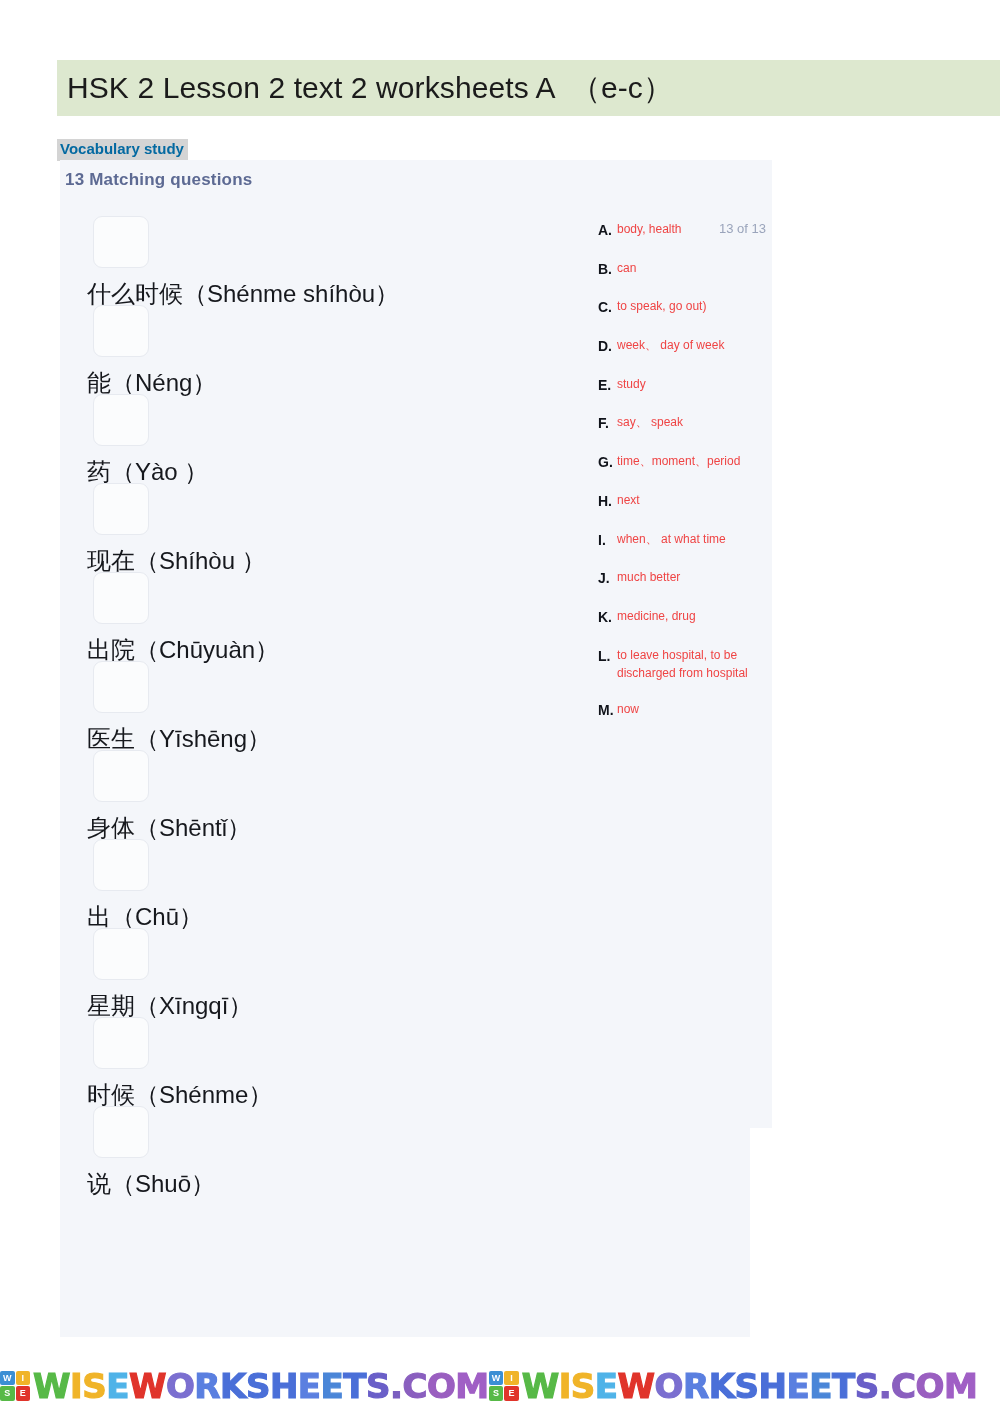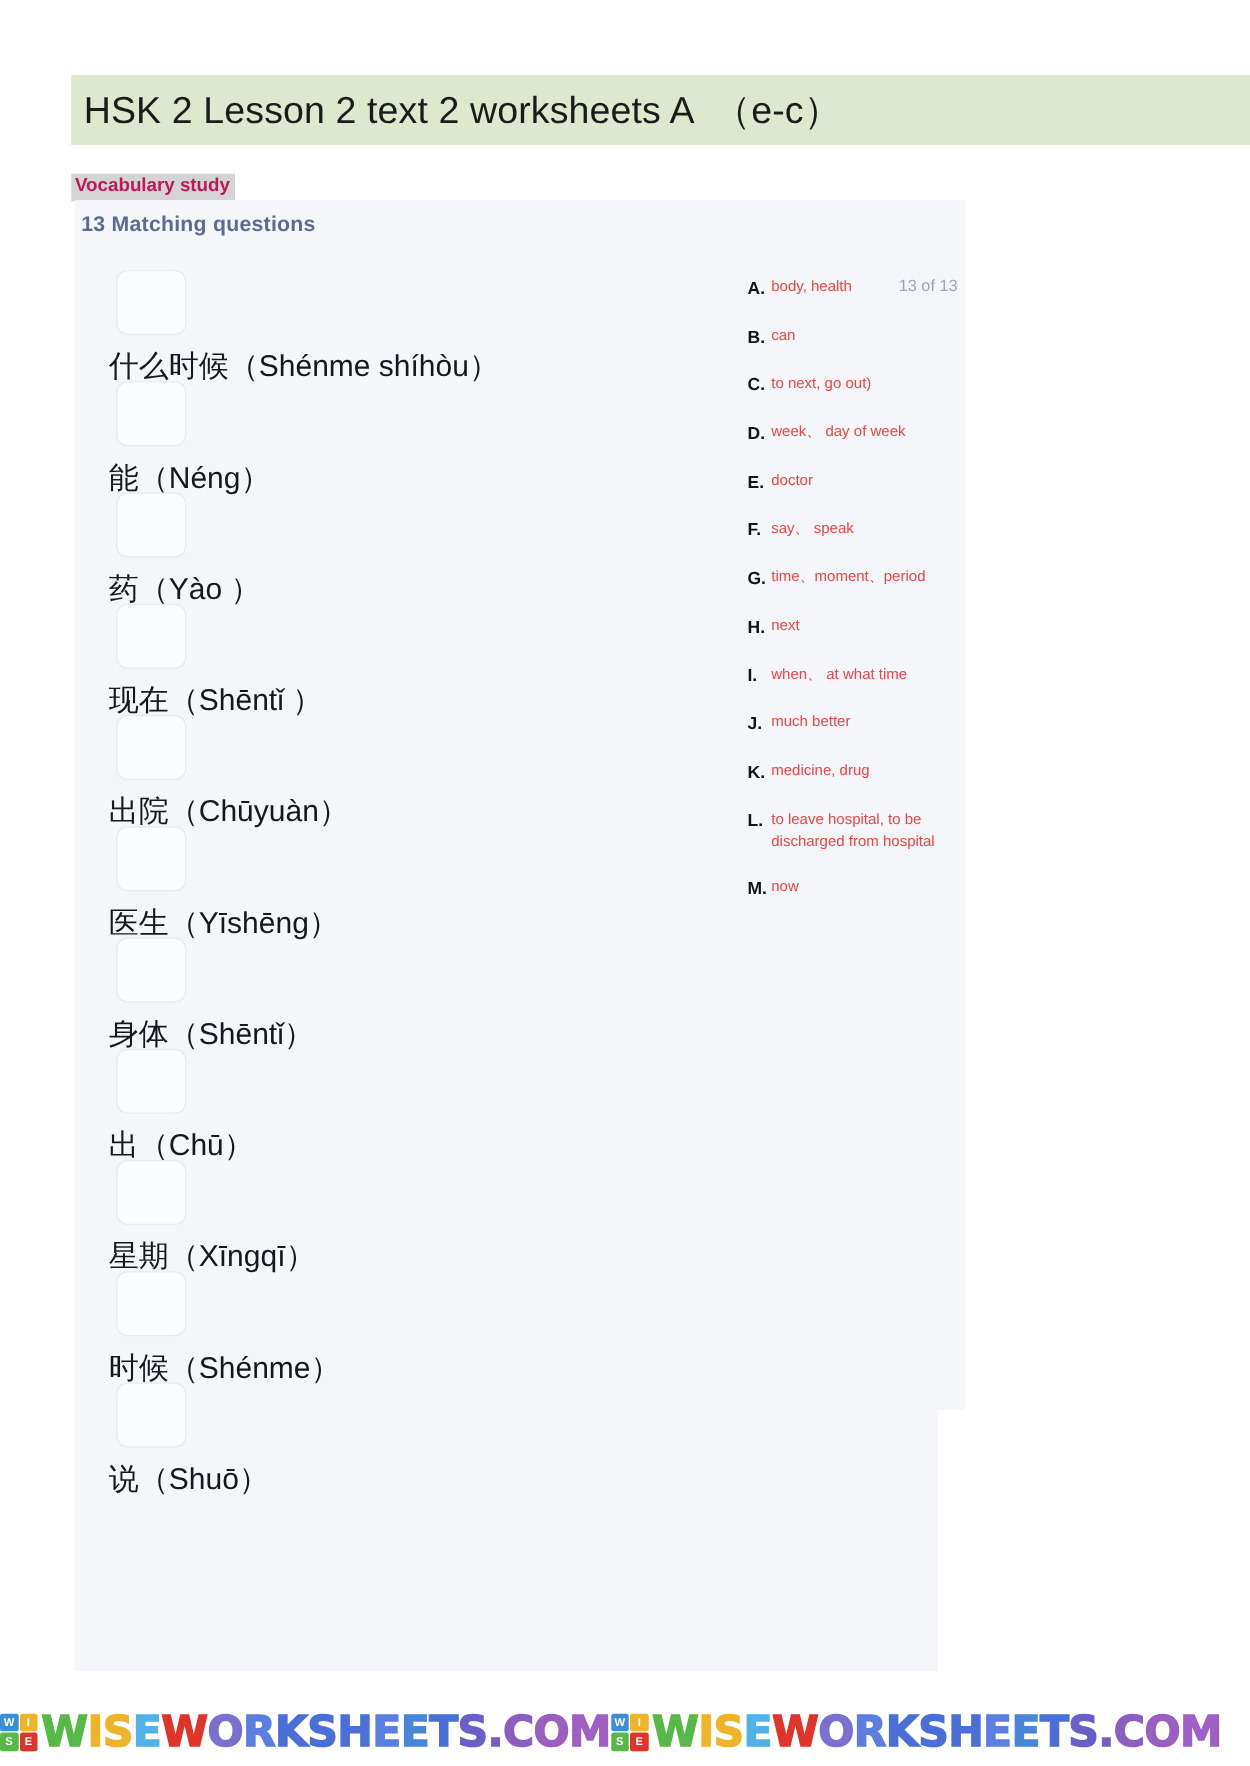--- a/index.html
+++ b/index.html
@@ -37,21 +37,21 @@
 
   
   .section-label-wrap {
     position: absolute;
     left: 57px;
     top: 139px;
   }
   .section-label {
     display: inline-block;
     background: #d4d4d4;
-    color: #be185d;
+    color: #0369a1;
     font-weight: bold;
     font-size: 15px;
     padding: 1px 4px 2px 3px;
     line-height: 1.25;
   }
 
   
   .panel {
     position: absolute;
     left: 60px;
@@ -229,21 +229,21 @@
     <div class="item-row">
       <div class="drop-box"></div>
       <div class="item-text">能（Néng）</div>
     </div>
     <div class="item-row">
       <div class="drop-box"></div>
       <div class="item-text">药（Yào ）</div>
     </div>
     <div class="item-row">
       <div class="drop-box"></div>
-      <div class="item-text">现在（Shēntǐ ）</div>
+      <div class="item-text">现在（Shíhòu ）</div>
     </div>
     <div class="item-row">
       <div class="drop-box"></div>
       <div class="item-text">出院（Chūyuàn）</div>
     </div>
     <div class="item-row">
       <div class="drop-box"></div>
       <div class="item-text">医生（Yīshēng）</div>
     </div>
     <div class="item-row">
@@ -272,29 +272,29 @@
     <div class="option-row">
       <div class="option-letter">A.</div>
       <div class="option-text">body, health</div>
     </div>
     <div class="option-row">
       <div class="option-letter">B.</div>
       <div class="option-text">can</div>
     </div>
     <div class="option-row">
       <div class="option-letter">C.</div>
-      <div class="option-text">to next, go out)</div>
+      <div class="option-text">to speak, go out)</div>
     </div>
     <div class="option-row">
       <div class="option-letter">D.</div>
       <div class="option-text">week、 day of week</div>
     </div>
     <div class="option-row">
       <div class="option-letter">E.</div>
-      <div class="option-text">doctor</div>
+      <div class="option-text">study</div>
     </div>
     <div class="option-row">
       <div class="option-letter">F.</div>
       <div class="option-text">say、 speak</div>
     </div>
     <div class="option-row">
       <div class="option-letter">G.</div>
       <div class="option-text">time、moment、period</div>
     </div>
     <div class="option-row">

